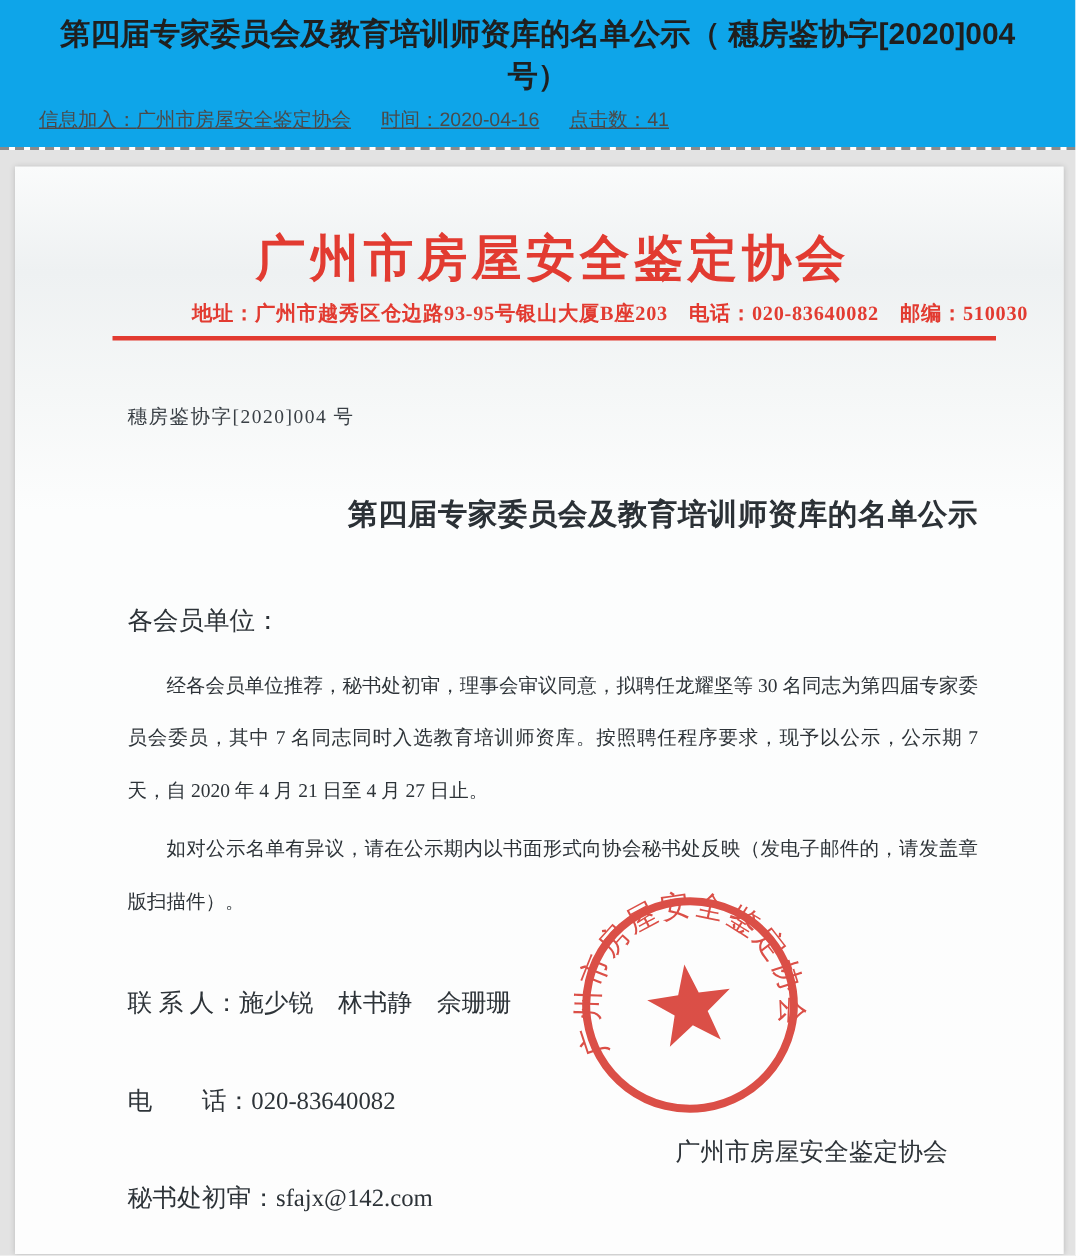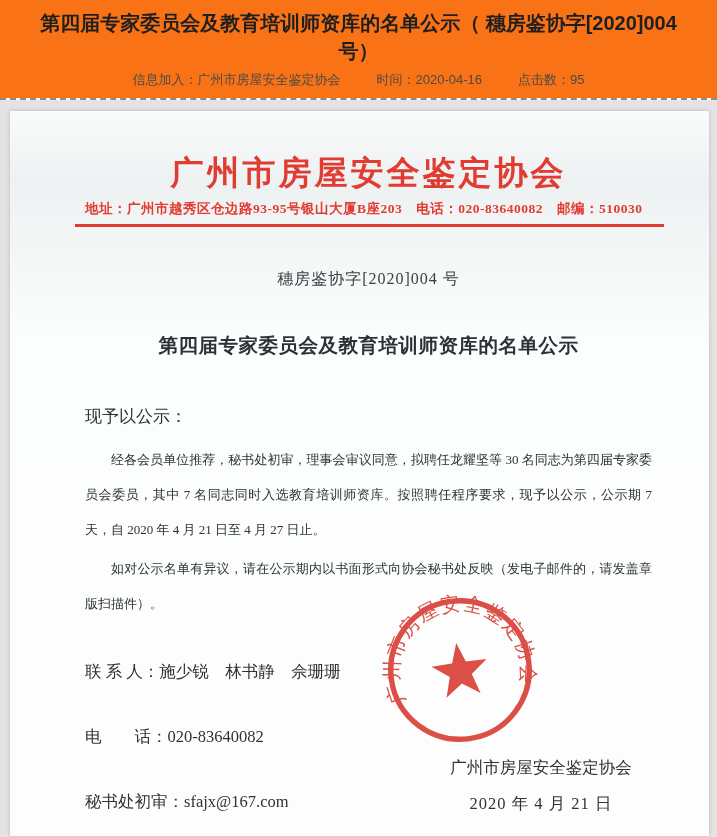--- a/index.html
+++ b/index.html
@@ -8,39 +8,40 @@
     width: 717px;
     height: 837px;
     background: #ffffff;
     font-family: "Liberation Sans", sans-serif;
     overflow: hidden;
     position: relative;
   }
 
   
   .web-header {
-    background: #f97316;
+    background: #0ea5e9;
     padding: 9px 26px 9px;
   }
   .page-title {
     font-size: 20px;
     font-weight: bold;
     line-height: 1.42;
     color: #1f1f1f;
     text-align: center;
     max-width: 668px;
     margin: 0 auto;
   }
   .meta-line {
     margin-top: 5px;
     display: flex;
-    justify-content: center;
-    gap: 36px;
+    justify-content: flex-start;
+    gap: 20px;
     font-size: 13px;
     color: #4a4a4a;
+    text-decoration: underline;
   }
   .meta-item { white-space: nowrap; }
 
   .dashed-sep {
     border-top: 2px dashed #8b8b8b;
     width: 100%;
     height: 0;
   }
 
   
@@ -72,39 +73,40 @@
     font-family: "Liberation Serif", serif;
   }
   .lh-address {
     margin-top: 6px;
     text-align: left;
     font-size: 13.5px;
     font-weight: bold;
     color: #e23b31;
     letter-spacing: 0.5px;
     white-space: nowrap;
+    margin-left: 43px;
   }
   .red-rule {
     margin: 6px -12px 0 -10px;
     height: 3px;
     background: #e23b31;
     border: none;
   }
 
   .doc-number {
     margin-top: 42px;
-    text-align: center;
-    font-size: 16px;
+    text-align: left;
+    font-size: 13px;
     color: #3a4046;
     letter-spacing: 1px;
   }
 
   .doc-title {
     margin-top: 42px;
-    text-align: center;
+    text-align: right;
     font-size: 19.5px;
     font-weight: 600;
     color: #2b3136;
     letter-spacing: 0.5px;
   }
 
   .salutation {
     margin-top: 40px;
     font-size: 17px;
     line-height: 35px;
@@ -151,50 +153,49 @@
   }
 </style>
 </head>
 <body>
 
 <div class="web-header">
   <h1 class="page-title">第四届专家委员会及教育培训师资库的名单公示（ 穗房鉴协字[2020]004 号）</h1>
   <div class="meta-line">
     <span class="meta-item"><span>信息加入：</span><span>广州市房屋安全鉴定协会</span></span>
     <span class="meta-item"><span>时间：</span><span>2020-04-16</span></span>
-    <span class="meta-item"><span>点击数：</span><span>95</span></span>
+    <span class="meta-item"><span>点击数：</span><span>41</span></span>
   </div>
 </div>
 
 <div class="dashed-sep"></div>
 
 <div class="doc-area">
   <div class="sheet">
 
     <div class="lh-org">广州市房屋安全鉴定协会</div>
     <div class="lh-address">地址：广州市越秀区仓边路93-95号银山大厦B座203　电话：020-83640082　邮编：510030</div>
     <div class="red-rule"></div>
 
     <div class="doc-number">穗房鉴协字[2020]004 号</div>
 
     <h2 class="doc-title">第四届专家委员会及教育培训师资库的名单公示</h2>
 
-    <p class="salutation">现予以公示：</p>
+    <p class="salutation">各会员单位：</p>
     <p class="para">经各会员单位推荐，秘书处初审，理事会审议同意，拟聘任龙耀坚等 30 名同志为第四届专家委员会委员，其中 7 名同志同时入选教育培训师资库。按照聘任程序要求，现予以公示，公示期 7 天，自 2020 年 4 月 21 日至 4 月 27 日止。</p>
     <p class="para">如对公示名单有异议，请在公示期内以书面形式向协会秘书处反映（发电子邮件的，请发盖章版扫描件）。</p>
 
     <div class="contacts">
       <div class="contact-row"><span>联 系 人：</span><span>施少锐　林书静　佘珊珊</span></div>
       <div class="contact-row"><span>电　　话：</span><span>020-83640082</span></div>
-      <div class="contact-row"><span>秘书处初审：</span><span>sfajx@167.com</span></div>
+      <div class="contact-row"><span>秘书处初审：</span><span>sfajx@142.com</span></div>
     </div>
 
     <div class="signature">
       <div class="sig-org">广州市房屋安全鉴定协会</div>
-      <div class="sig-date">2020 年 4 月 21 日</div>
     </div>
 
     <svg class="seal" viewBox="0 0 160 160" xmlns="http://www.w3.org/2000/svg">
       <defs>
         <path id="sealArc" d="M 20,101 A 63,63 0 1 1 140,101" fill="none"></path>
       </defs>
       <circle cx="80" cy="80" r="71" fill="none" stroke="currentColor" stroke-width="5.5"></circle>
       <polygon fill="currentColor" points="80,52 87.1,72.3 108.5,72.7 91.4,85.7 97.6,106.3 80,94 62.4,106.3 68.6,85.7 51.5,72.7 72.9,72.3"></polygon>
       <text font-size="20.5" font-family="Liberation Serif, serif" fill="currentColor" letter-spacing="1.5">
         <textPath href="#sealArc" startOffset="50%" text-anchor="middle">广州市房屋安全鉴定协会</textPath>

